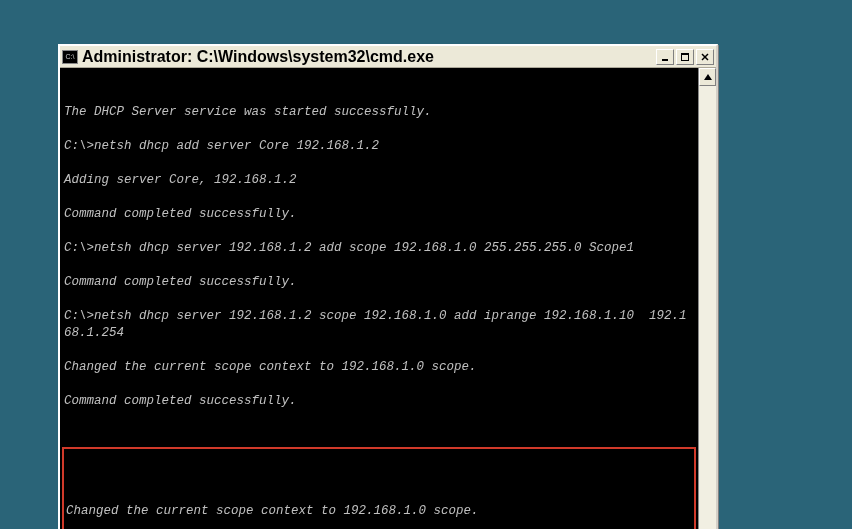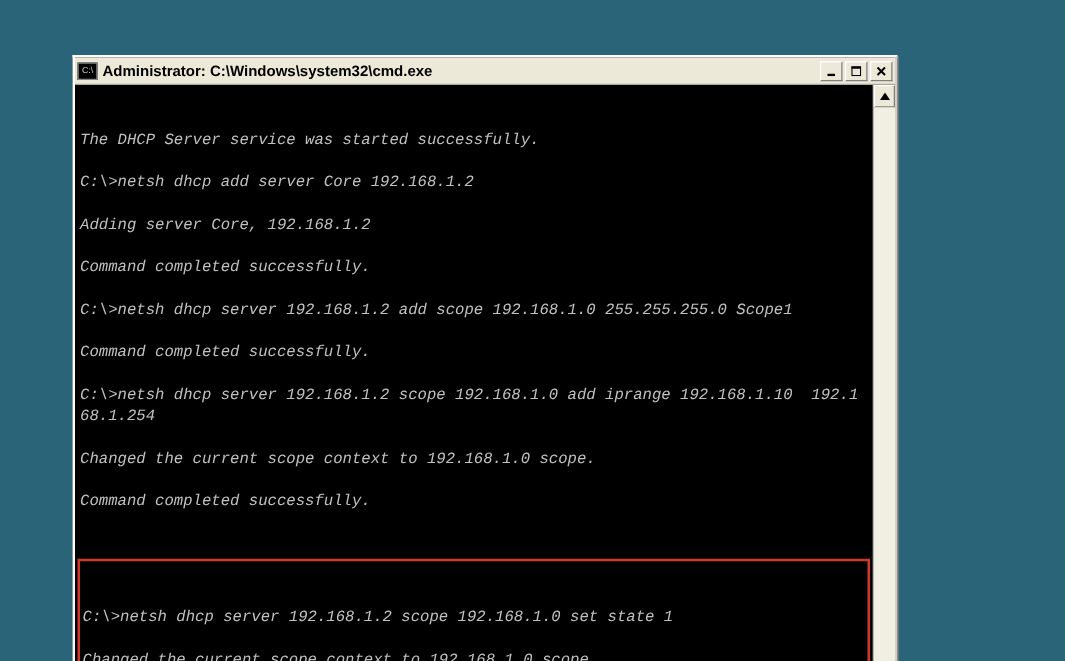--- a/index.html
+++ b/index.html
@@ -38,21 +38,21 @@
       display: flex;
       align-items: center;
       justify-content: center;
       font-size: 7px;
       color: #ccc;
       font-family: sans-serif;
     }
     .titlebar-text {
       flex: 1;
       font-family: Tahoma, sans-serif;
-      font-size: 12px;
+      font-size: 16px;
       font-weight: bold;
       color: #000;
       white-space: nowrap;
       overflow: hidden;
     }
     .titlebar-controls {
       display: flex;
       gap: 2px;
     }
     .titlebar-btn {
@@ -145,21 +145,21 @@
             <line x1="1" y1="1" x2="7" y2="7" stroke="#000" stroke-width="1.5"></line>
             <line x1="7" y1="1" x2="1" y2="7" stroke="#000" stroke-width="1.5"></line>
           </svg>
       </div>
     </div>
   </div>
   <div class="console-wrap">
     <div class="console">
       <span id="lines-container"><span class="line">The DHCP Server service was started successfully.</span><span class="line">&nbsp;</span><span class="line">C:\&gt;netsh dhcp add server Core 192.168.1.2</span><span class="line">&nbsp;</span><span class="line">Adding server Core, 192.168.1.2</span><span class="line">&nbsp;</span><span class="line">Command completed successfully.</span><span class="line">&nbsp;</span><span class="line">C:\&gt;netsh dhcp server 192.168.1.2 add scope 192.168.1.0 255.255.255.0 Scope1</span><span class="line">&nbsp;</span><span class="line">Command completed successfully.</span><span class="line">&nbsp;</span><span class="line">C:\&gt;netsh dhcp server 192.168.1.2 scope 192.168.1.0 add iprange 192.168.1.10  192.168.1.254</span><span class="line">&nbsp;</span><span class="line">Changed the current scope context to 192.168.1.0 scope.</span><span class="line">&nbsp;</span><span class="line">Command completed successfully.</span></span>
       <div class="highlight-box">
-        <span id="highlight-container"><span class="line">C:\&gt;netsh dhcp server 192.168.1.2 scope 192.168.1.0 set state 1</span><span class="line">&nbsp;</span><span class="line">Changed the current scope context to 192.168.1.0 scope.</span></span>
+        <span id="highlight-container"><span class="line">&nbsp;</span><span class="line">Changed the current scope context to 192.168.1.0 scope.</span></span>
       </div>
       
     </div>
     <div class="scrollbar">
       <div class="scroll-btn">
         <svg width="8" height="6" viewBox="0 0 8 6">
             <polygon points="4,0 8,6 0,6" fill="#000"></polygon>
           </svg>
       </div>
       <div class="scroll-track">

